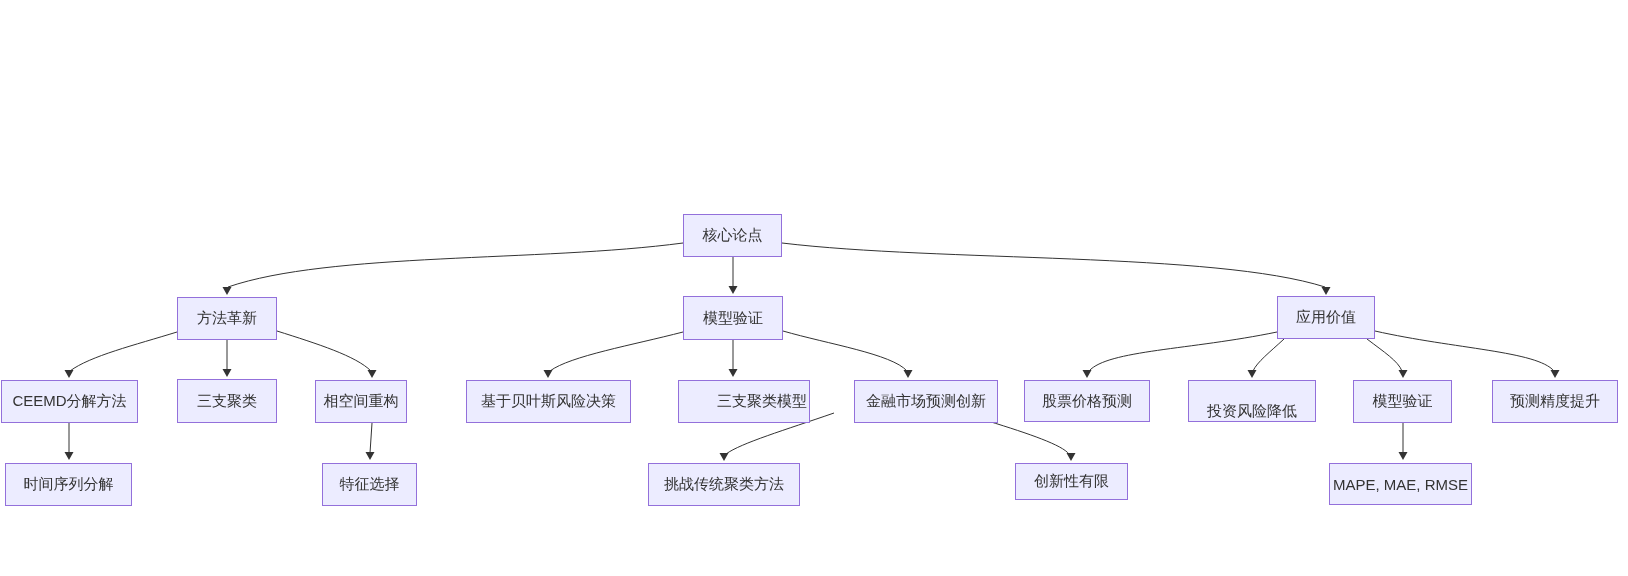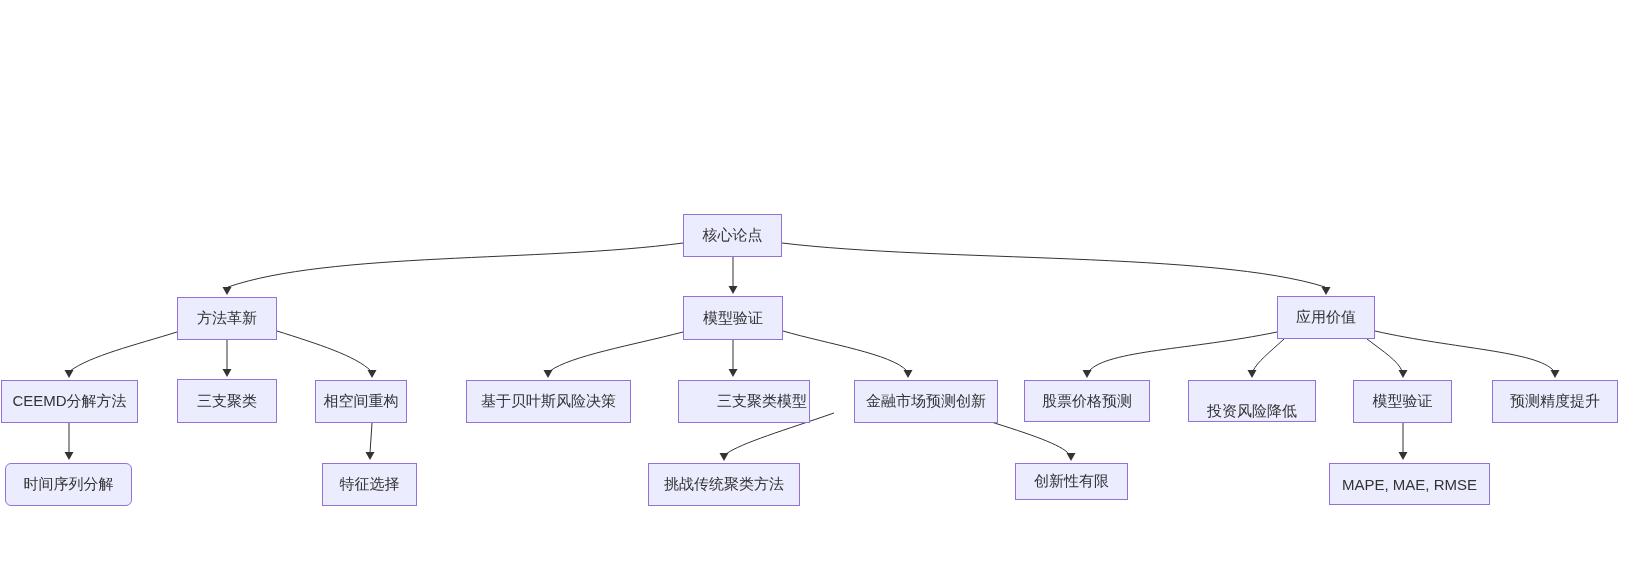--- a/index.html
+++ b/index.html
@@ -181,29 +181,29 @@
   <div class="node" style="left:1188px; top:380px; width:128px; height:42px;align-items:flex-end;">
     <span>投资风险降低</span>
   </div>
   <div class="node" style="left:1353px; top:380px; width:99px; height:43px;">
     <span>模型验证</span>
   </div>
   <div class="node" style="left:1492px; top:380px; width:126px; height:43px;">
     <span>预测精度提升</span>
   </div>
 
-  <div class="node" style="left:5px; top:463px; width:127px; height:43px;border-radius:6px;">
+  <div class="node" style="left:5px; top:463px; width:127px; height:43px;">
     <span>时间序列分解</span>
   </div>
   <div class="node" style="left:322px; top:463px; width:95px; height:43px;">
     <span>特征选择</span>
   </div>
   <div class="node" style="left:648px; top:463px; width:152px; height:43px;">
     <span>挑战传统聚类方法</span>
   </div>
   <div class="node" style="left:1015px; top:463px; width:113px; height:37px;">
     <span>创新性有限</span>
   </div>
-  <div class="node" style="left:1329px; top:463px; width:161px; height:42px;">
+  <div class="node" style="left:1329px; top:463px; width:143px; height:42px;">
     <span>MAPE, MAE, RMSE</span>
   </div>
 
 </div>
 
 </body></html>

